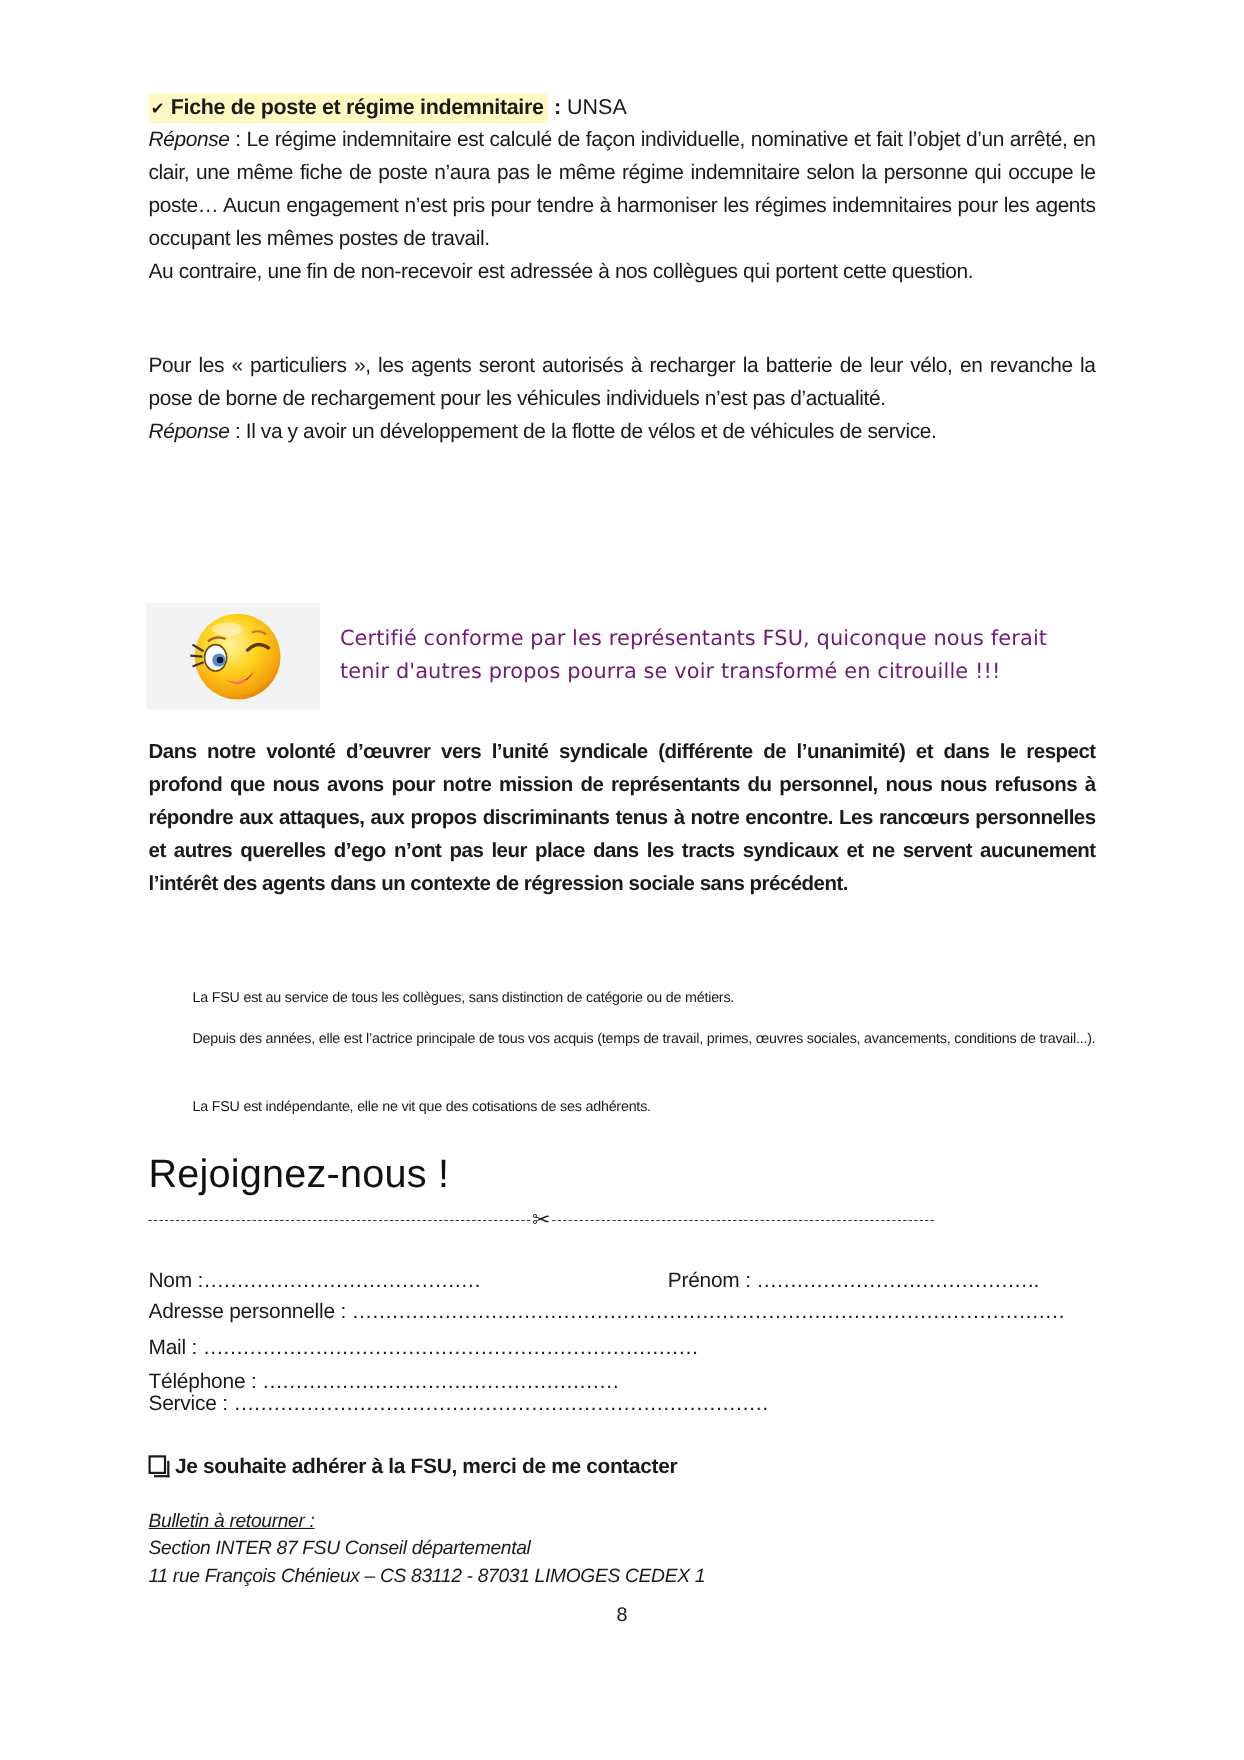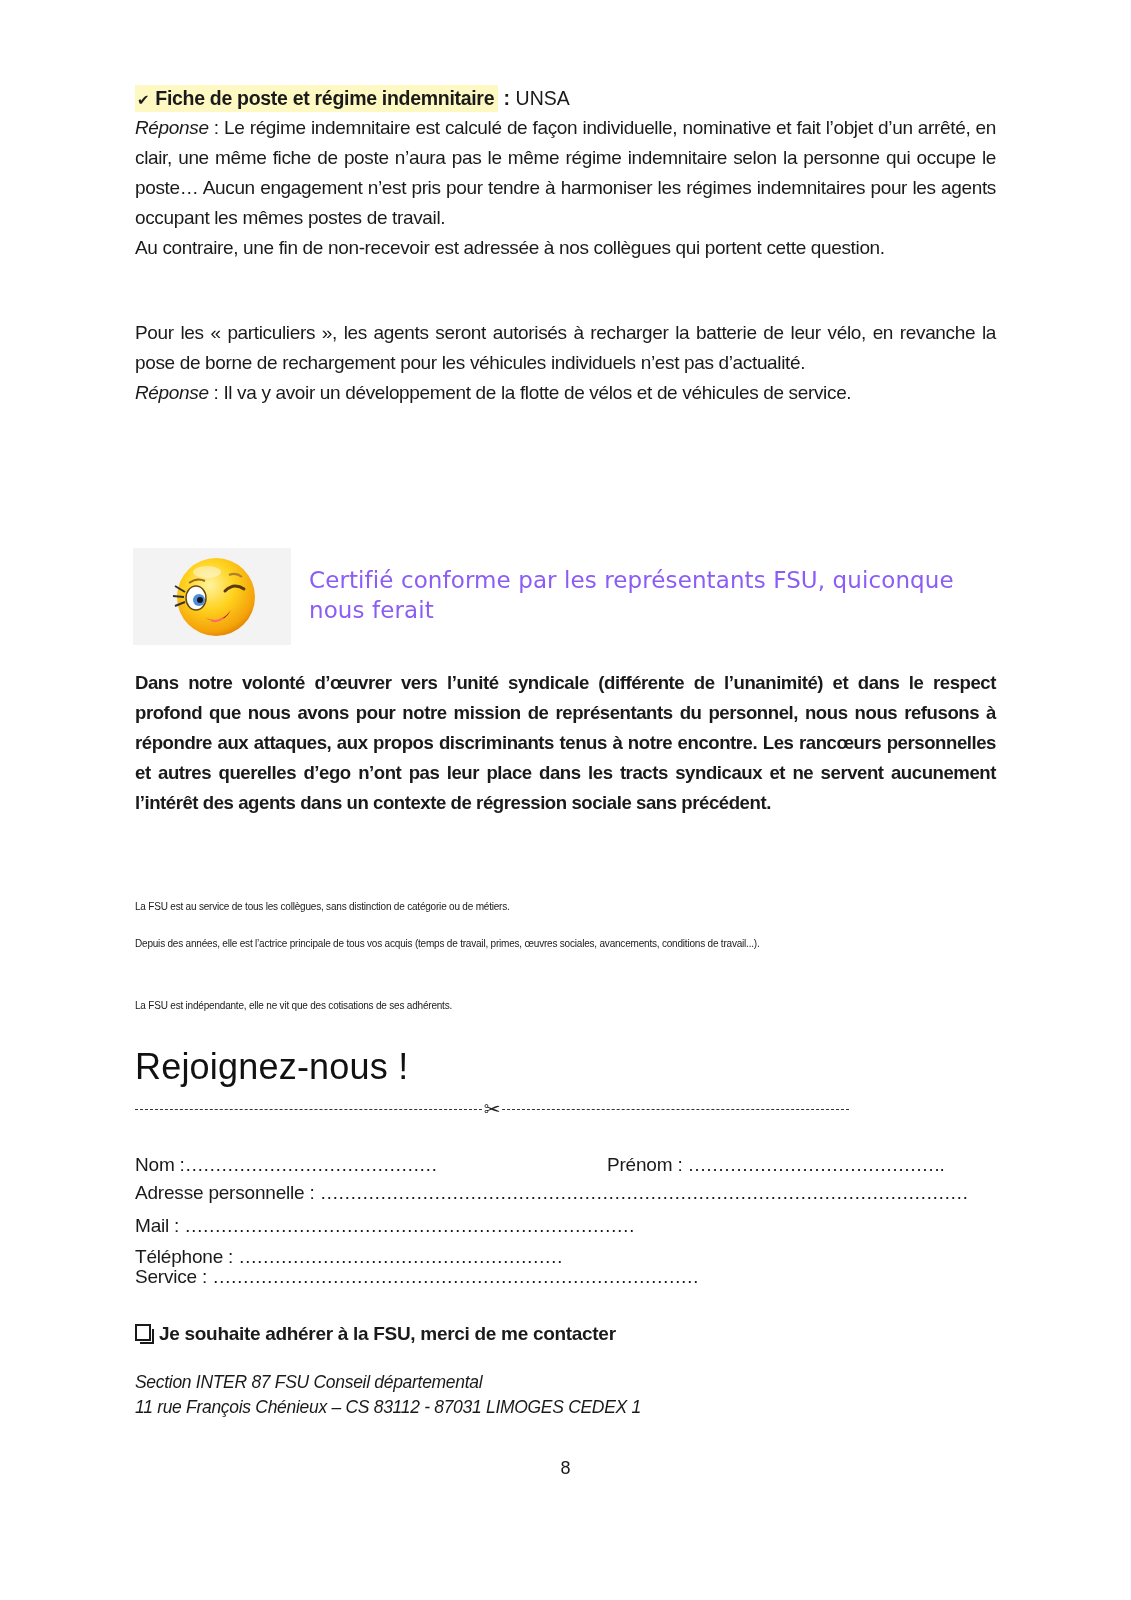--- a/index.html
+++ b/index.html
@@ -19,28 +19,28 @@
       letter-spacing: -0.3px;
     }
     .check { font-size: 15px; margin-right: 6px; display: inline-block; }
     .it { font-style: italic; }
     .emoji-box {
       position: absolute; left: 133px; top: 548px; width: 158px; height: 97px;
       background: #f3f3f3;
     }
     .certif {
       position: absolute; left: 309px; top: 565px; width: 690px;
-      font-family: "DejaVu Sans", sans-serif; font-size: 23px; line-height: 30px;
-      letter-spacing: 0.1px; color: #8b5cf6;
+      font-family: "DejaVu Sans", sans-serif; font-size: 19px; line-height: 30px;
+      letter-spacing: 0.1px; color: #701a75;
     }
     .bold-para {
       font-weight: bold; font-size: 18.6px; line-height: 30px; text-align: justify;
       letter-spacing: -0.45px;
     }
-    .small { font-size: 10px; line-height: 25px; letter-spacing: -0.2px; }
+    .small { font-size: 13px; line-height: 25px; letter-spacing: -0.2px; margin-left: 40px; }
     .join {
       position: absolute; left: 135px; top: 1047px;
       font-size: 36px; line-height: 40px; color: #111; letter-spacing: 0.2px;
     }
     .cutline {
       position: absolute; left: 135px; top: 1099px; width: 714px; height: 20px;
       display: flex; align-items: center;
     }
     .dash { flex: 1; border-top: 1.6px dashed #333; height: 0; }
     .scissor { font-size: 20px; line-height: 20px; margin: 0 2px; color: #222; }
@@ -109,20 +109,21 @@
     <path d="M96 27 q7 -3 13 2" stroke="#b08030" stroke-width="2" fill="none"></path>
 
     <path d="M92 43 q9 -9 19 -2" stroke="#5a3a10" stroke-width="3" fill="none" stroke-linecap="round"></path>
 
     <path d="M72 70 q14 8 26 -8 q-8 16 -26 8 z" fill="#b01818"></path>
     <path d="M78 72 q6 3 12 -2" stroke="#ff6a6a" stroke-width="2" fill="none"></path>
   </svg>
 </div>
 <div class="certif">
   <div>Certifié conforme par les représentants FSU, quiconque nous ferait</div>
+  <div>tenir  d'autres propos  pourra se voir transformé en citrouille !!!</div>
 </div>
 
 <div class="col bold-para" style="top:668px;">Dans notre volonté d’œuvrer vers l’unité syndicale (différente de l’unanimité)  et dans le respect profond que nous avons pour notre mission de représentants du personnel, nous nous refusons à répondre aux attaques, aux propos discriminants tenus à notre encontre. Les rancœurs personnelles et autres querelles d’ego n’ont pas leur place dans les tracts syndicaux et ne servent aucunement l’intérêt des agents dans un contexte de régression sociale sans précédent.</div>
 
 <div class="col small" style="top:894px;">La FSU est au service de tous les collègues, sans distinction de catégorie ou de métiers.</div>
 <div class="col small" style="top:931px;">Depuis des années, elle est l’actrice principale de tous vos acquis (temps de travail, primes, œuvres sociales, avancements, conditions de travail...).</div>
 <div class="col small" style="top:993px;">La FSU est indépendante, elle ne vit que des cotisations de ses adhérents.</div>
 
 <div class="join">Rejoignez-nous !</div>
 
@@ -149,17 +150,18 @@
 </div>
 <div class="form-line" style="top:1263px;">
   <span>Service : </span><span class="dots">………………………………………………………………………</span>
 </div>
 
 <div class="adhere">
   <span class="box-icon"></span><span>Je souhaite adhérer à la FSU, merci de me contacter</span>
 </div>
 
 <div class="bulletin">
+  <div style="text-decoration:underline">Bulletin à retourner :</div>
   <div>Section INTER 87 FSU Conseil départemental</div>
   <div>11 rue François Chénieux – CS 83112 - 87031 LIMOGES CEDEX 1</div>
 </div>
 
 <div class="page-num">8</div>
 
 </body></html>

